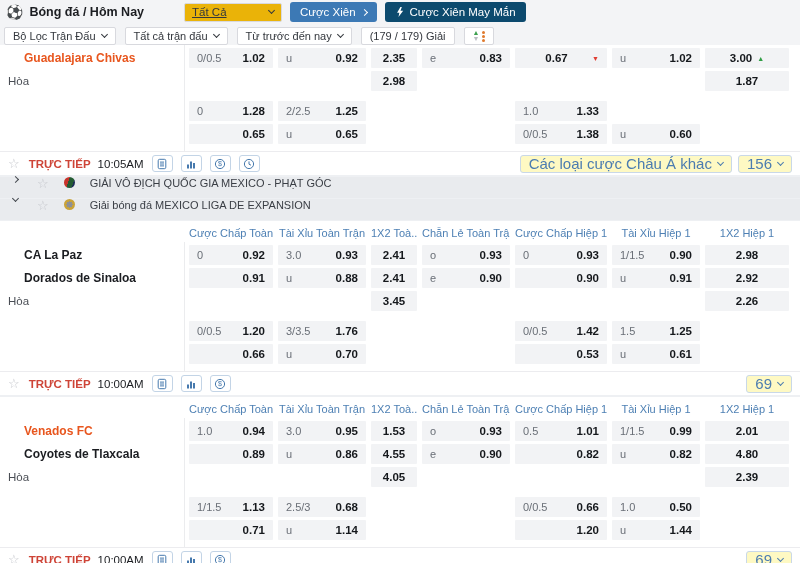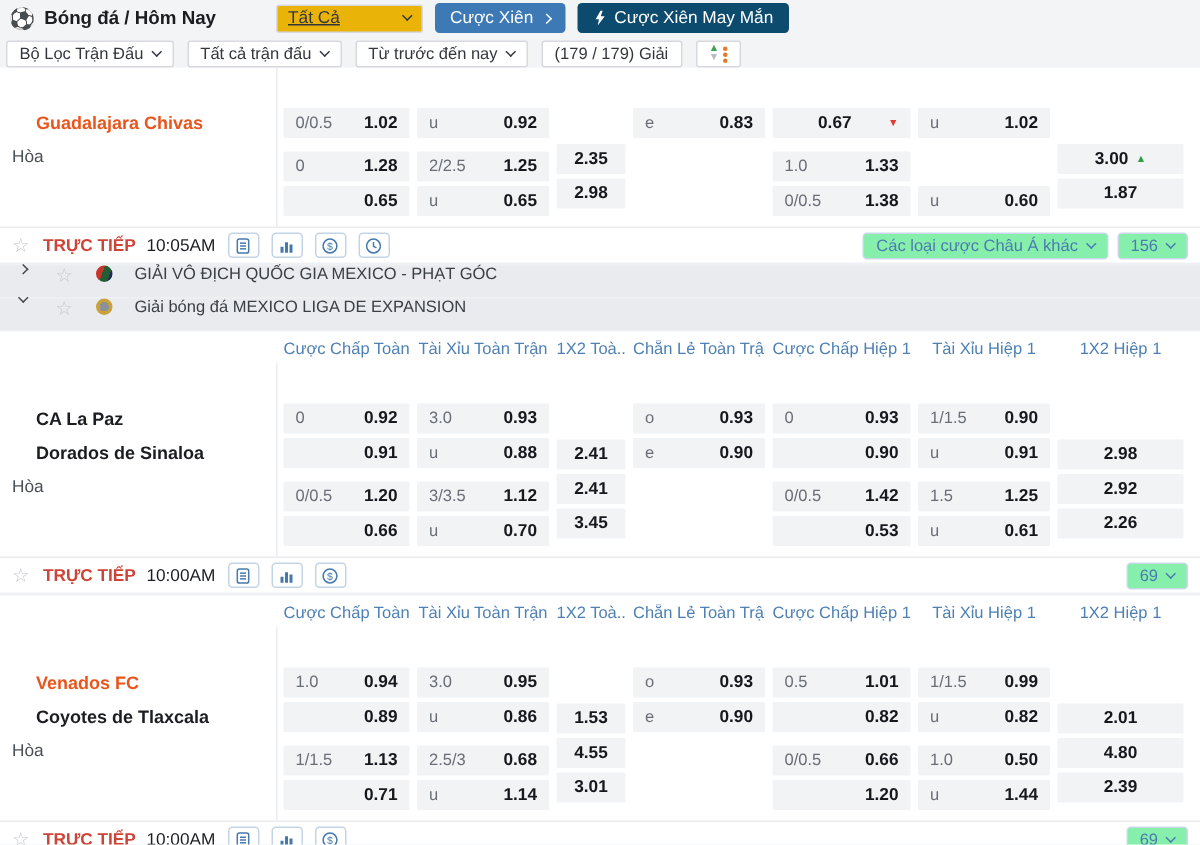--- a/index.html
+++ b/index.html
@@ -60,21 +60,21 @@
   .hdr-row { height: 21px; margin-bottom: 0; padding-top: 3px; }
   .hdr-cell { color: #4e80b4; font-size: 11px; text-align: center; white-space: nowrap; overflow: hidden; }
   .team-name { padding-left: 24px; font-weight: bold; font-size: 12px; color: #1b1d21; cursor: pointer; white-space: nowrap; overflow:hidden;}
   .team-name.hl { color: #e8561e; }
   .draw-name { padding-left: 8px; font-weight: normal; color: #4a4e55; font-size: 11.5px; }
   .cell {
     background: #f2f3f5; height: 20px; border-radius: 1px;
     display: flex; align-items: center; justify-content: space-between;
     padding: 0 8px; cursor: pointer;
   }
-  .cell.center { justify-content: center; gap: 3px; margin-top: 48px; }
+  .cell.center { justify-content: center; gap: 3px; }
   .cell .line { color: #696e76; font-size: 11px; }
   .cell .odds { color: #15181c; font-weight: bold; font-size: 11.5px; }
   .trend { font-size: 7px; margin-left: 2px; }
   .trend.up { color: #2f9e44; } .trend.down { color: #e03c31; }
   .spacer { height: 7px; }
   
   .live-footer {
     height: 24px; display: flex; align-items: center;
     border-top: 1px solid #ececef; padding: 0 8px; gap: 5px;
   }
@@ -82,22 +82,22 @@
   .live-lbl { color: #ce4437; font-weight: bold; font-size: 11.5px; margin-left: 4px; }
   .time-lbl { color: #1b1d21; font-size: 11.5px; margin-left: 2px; }
   .ico-btn {
     width: 21px; height: 17px; background: #fff; border: 1px solid #c3d4e6; border-radius: 3px;
     color: #4679ad; display: flex; align-items: center; justify-content: center; cursor: pointer; margin-left: 3px;
     padding:0;
   }
   .ico-btn svg { width: 12px; height: 12px; display:block; }
   .footer-right { margin-left: auto; display: flex; gap: 6px; align-items: center; }
   .pill-btn {
-    background: #86efac; border: 1px solid #c9d8e8; border-radius: 3px; height: 18px;
-    color: #4b7cb0; font-size: 11px; display: flex; align-items: center; gap: 6px;
+    background: #fef9c3; border: 1px solid #c9d8e8; border-radius: 3px; height: 18px;
+    color: #4b7cb0; font-size: 15px; display: flex; align-items: center; gap: 6px;
     padding: 0 8px; cursor: pointer; font-family: inherit; white-space: nowrap;
   }
   
   .league-row {
     height: 21px; background: #e9ebee; display: flex; align-items: flex-start;
     padding: 0 8px; gap: 15px; cursor: pointer;
   }
   .league-row .lchev { color: #44484e; width: 14px; display:flex; justify-content:center; }
   .league-title { color: #3a3e45; font-size: 11px; }
   .lg-ico { width: 11px; height: 11px; border-radius: 50%; flex: none; }
@@ -396,21 +396,21 @@
       </div>
       <div class="spacer"></div>
       <div class="orow">
         <div></div>
         <div class="cell">
           <span class="line">0/0.5</span>
           <span class="odds">1.20</span>
         </div>
         <div class="cell">
           <span class="line">3/3.5</span>
-          <span class="odds">1.12</span>
+          <span class="odds">1.76</span>
         </div>
         <div></div>
         <div></div>
         <div class="cell">
           <span class="line">0/0.5</span>
           <span class="odds">1.42</span>
         </div>
         <div class="cell">
           <span class="line">1.5</span>
           <span class="odds">1.25</span>
@@ -543,21 +543,21 @@
         </div>
         <div class="cell center">
           <span class="odds">4.80</span>
         </div>
       </div>
       <div class="orow">
         <div class="draw-name">Hòa</div>
         <div></div>
         <div></div>
         <div class="cell center">
-          <span class="odds">3.01</span>
+          <span class="odds">4.05</span>
         </div>
         <div></div>
         <div></div>
         <div></div>
         <div class="cell center">
           <span class="odds">2.39</span>
         </div>
       </div>
       <div class="spacer"></div>
       <div class="orow">

